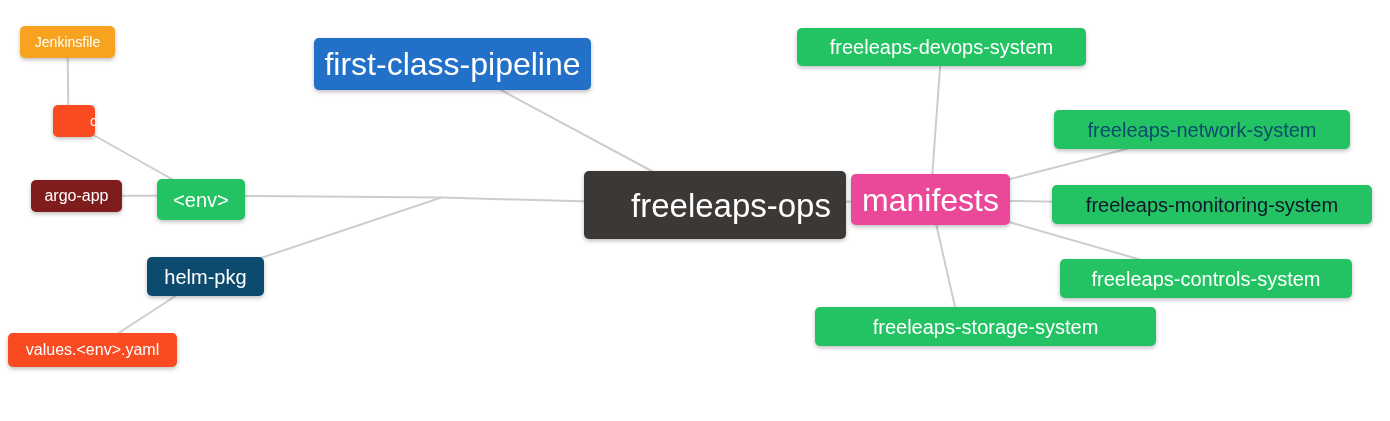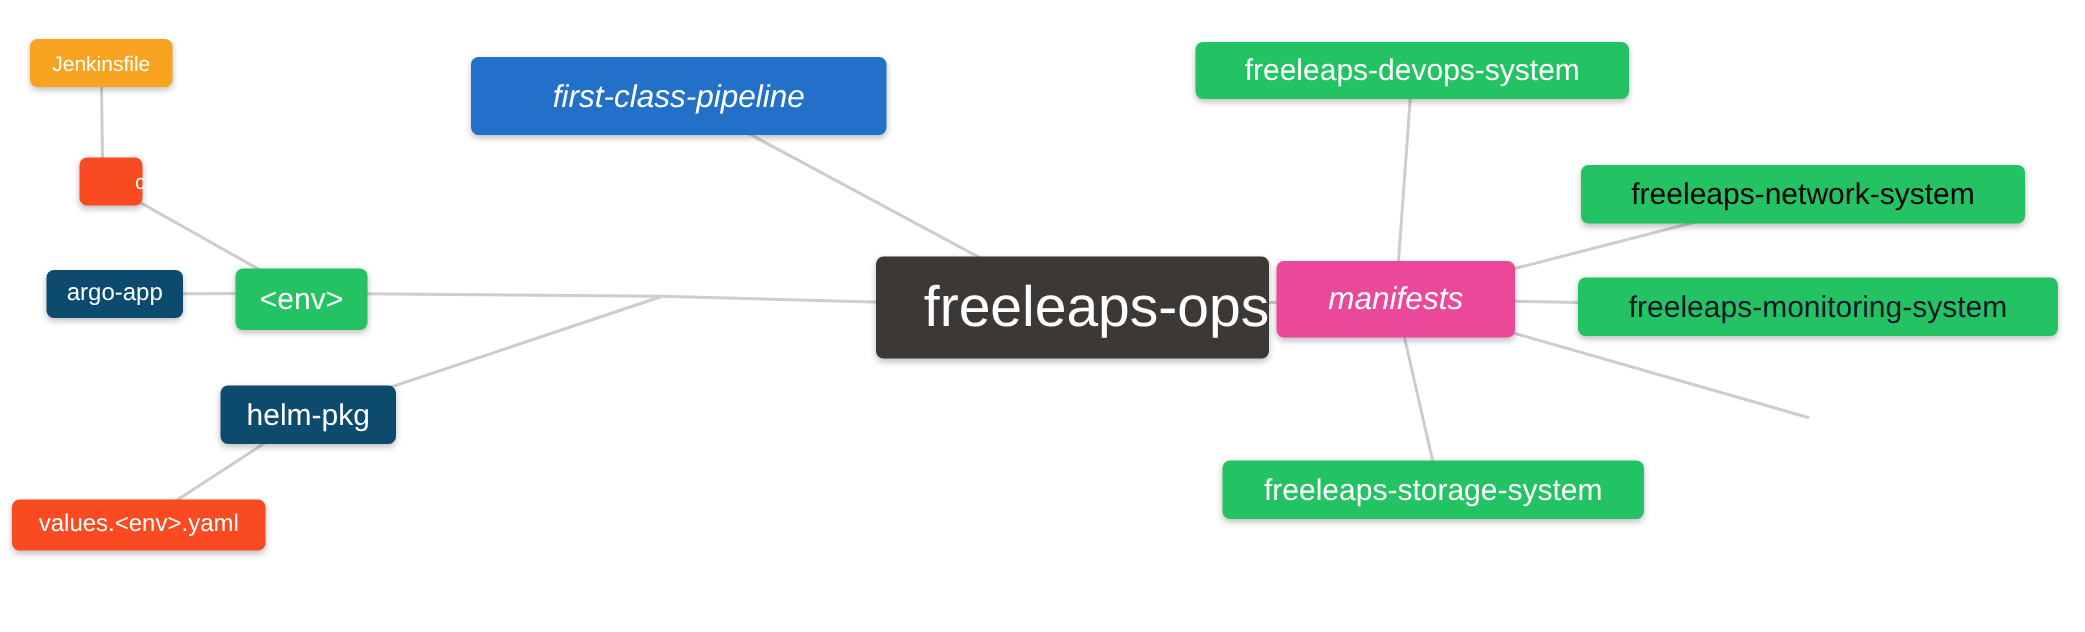--- a/index.html
+++ b/index.html
@@ -34,22 +34,22 @@
     align-items: center;
     justify-content: center;
     border-radius: 5px;
     color: #ffffff;
     box-sizing: border-box;
     box-shadow: 0 2px 4px rgba(0,0,0,0.25);
     cursor: default;
     white-space: nowrap;
     line-height: 1;
   }
-  .tier-xl  { font-size: 38px; padding-left: 32px; }
-  .tier-lg  { font-size: 21px; font-style: italic; }
+  .tier-xl  { font-size: 33px; padding-left: 32px; }
+  .tier-lg  { font-size: 32px; }
   .tier-md  { font-size: 20px; }
   .tier-sm2 { font-size: 16px; }
   .tier-sm  { font-size: 14px; }
 </style>
 </head>
 <body>
 
 <div class="canvas" style="background: rgb(255, 255, 255);">
   <svg class="edge-layer" width="1390" height="421" viewBox="0 0 1390 421" xmlns="http://www.w3.org/2000/svg">
       <line stroke="#cdcdcd" x1="715" y1="205" x2="452.5" y2="64"></line>
@@ -82,31 +82,34 @@
     </div>
     <div class="node tier-md" style="left: 147px; top: 257px; width: 117px; height: 39px; background: #0c4a6e; color: rgb(255, 255, 255);">
       <span>helm-pkg</span>
     </div>
     <div class="node tier-sm" style="left: 20px; top: 26px; width: 95px; height: 32px; background: rgb(247, 163, 32); color: rgb(255, 255, 255);">
       <span>Jenkinsfile</span>
     </div>
     <div class="node tier-sm" style="left: 53px; top: 105px; width: 31px; height: 32px; background: rgb(250, 74, 33); color: rgb(255, 255, 255); padding-left: 42px;">
       <span>ci</span>
     </div>
-    <div class="node tier-sm2" style="left: 31px; top: 180px; width: 91px; height: 32px; background: #0c4a6e; color: rgb(255, 255, 255);">
+    <div class="node tier-sm2" style="left: 31px; top: 180px; width: 91px; height: 32px; background: #7f1d1d; color: rgb(255, 255, 255);">
       <span>argo-app</span>
     </div>
     <div class="node tier-sm2" style="left: 8px; top: 333px; width: 169px; height: 34px; background: rgb(250, 74, 33); color: rgb(255, 255, 255);">
       <span>values.&lt;env&gt;.yaml</span>
     </div>
     <div class="node tier-md" style="left: 797px; top: 28px; width: 289px; height: 38px; background: rgb(35, 195, 99); color: rgb(255, 255, 255);">
       <span>freeleaps-devops-system</span>
     </div>
-    <div class="node tier-md" style="left: 1054px; top: 110px; width: 296px; height: 39px; background: rgb(35, 195, 99); color: #000000;">
+    <div class="node tier-md" style="left: 1054px; top: 110px; width: 296px; height: 39px; background: rgb(35, 195, 99); color: #0c4a6e;">
       <span>freeleaps-network-system</span>
     </div>
     <div class="node tier-md" style="left: 1052px; top: 185px; width: 320px; height: 39px; background: rgb(35, 195, 99); color: #0f172a;">
       <span>freeleaps-monitoring-system</span>
     </div>
-    <div class="node tier-md" style="left: 815px; top: 307px; width: 281px; height: 39px; background: rgb(35, 195, 99); color: rgb(255, 255, 255);">
+    <div class="node tier-md" style="left: 1060px; top: 259px; width: 292px; height: 39px; background: rgb(35, 195, 99); color: rgb(255, 255, 255);">
+      <span>freeleaps-controls-system</span>
+    </div>
+    <div class="node tier-md" style="left: 815px; top: 307px; width: 341px; height: 39px; background: rgb(35, 195, 99); color: rgb(255, 255, 255);">
       <span>freeleaps-storage-system</span>
     </div>
   </div>
 
 </body></html>

